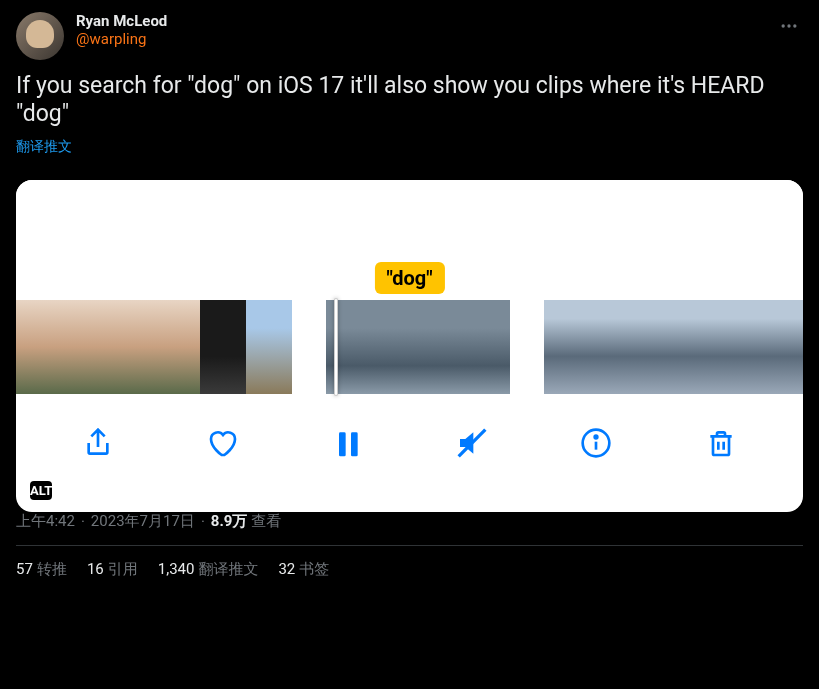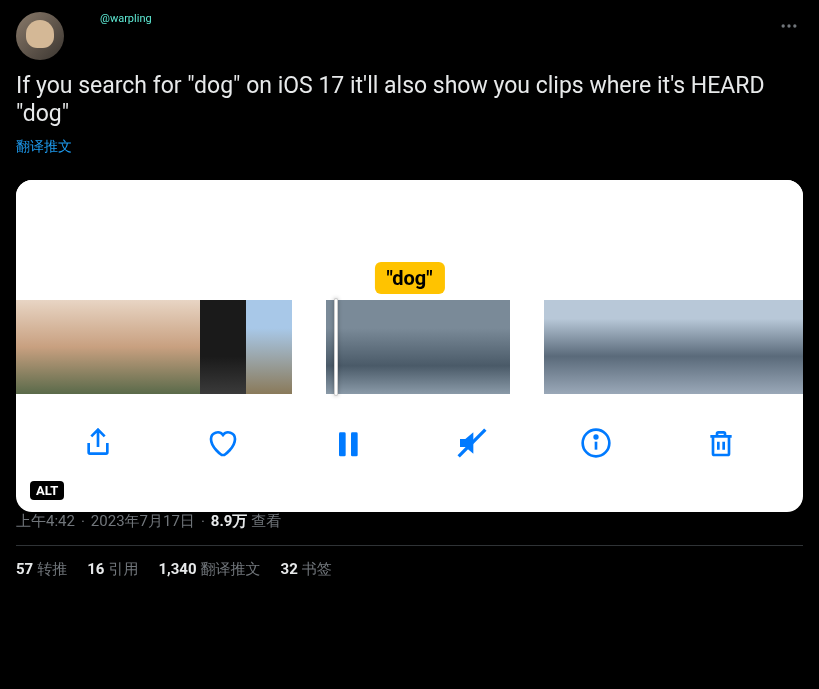--- a/index.html
+++ b/index.html
@@ -41,23 +41,22 @@
   }
   .user-info {
     flex: 1;
   }
   .display-name {
     font-weight: 700;
     font-size: 15px;
     color: #e7e9ea;
   }
   .username {
-    font-size: 11px;
-    color: #5eead4;
-    margin-left: 24px;
+    font-size: 15px;
+    color: #f97316;
   }
   .more-button {
     color: #71767b;
     cursor: pointer;
     padding: 4px;
   }
   .tweet-text {
     font-size: 23px;
     line-height: 28px;
     color: #e7e9ea;
@@ -161,21 +160,21 @@
     height: 40px;
   }
   .alt-badge {
     position: absolute;
     bottom: 12px;
     left: 14px;
     background: #000;
     color: #fff;
     font-weight: 700;
     font-size: 13px;
-    padding: 2px 6px;
+    padding: 2px 0;
     border-radius: 4px;
   }
   .meta-row {
     font-size: 15px;
     color: #71767b;
     display: flex;
     gap: 4px;
     align-items: center;
   }
   .meta-row .dot { margin: 0 2px; }
@@ -188,30 +187,31 @@
   .stats-row {
     display: flex;
     gap: 20px;
     font-size: 15px;
     color: #71767b;
   }
   .stat {
     display: flex;
     gap: 4px;
   }
-  .stat .num { color: #e7e9ea; font-weight: 700; }
+  .stat .num { color: #e7e9ea; font-weight: 400; }
 </style>
 </head>
 <body>
 
 <div class="tweet-container">
 
   <div class="tweet-header">
     <div class="avatar"></div>
     <div class="user-info">
+      <div class="display-name">Ryan McLeod</div>
       <div class="username">@warpling</div>
     </div>
     <div class="more-button">
       <svg viewBox="0 0 24 24" width="20" height="20" fill="currentColor">
           <circle cx="5" cy="12" r="2"></circle>
           <circle cx="12" cy="12" r="2"></circle>
           <circle cx="19" cy="12" r="2"></circle>
         </svg>
     </div>
   </div>

